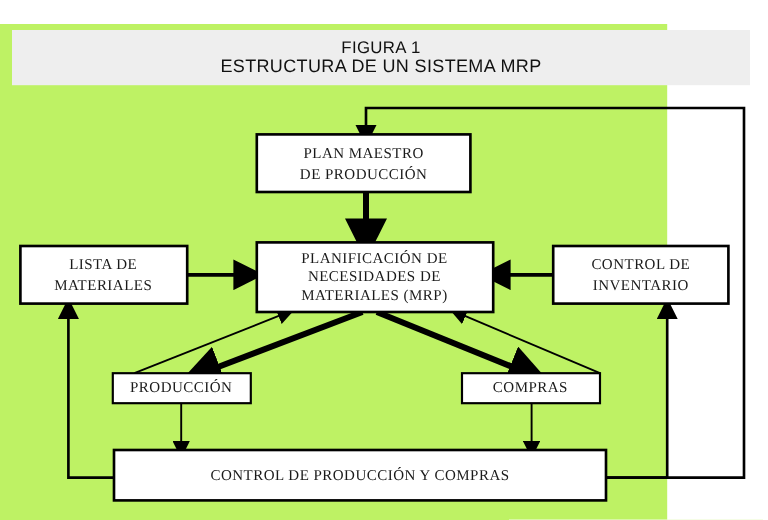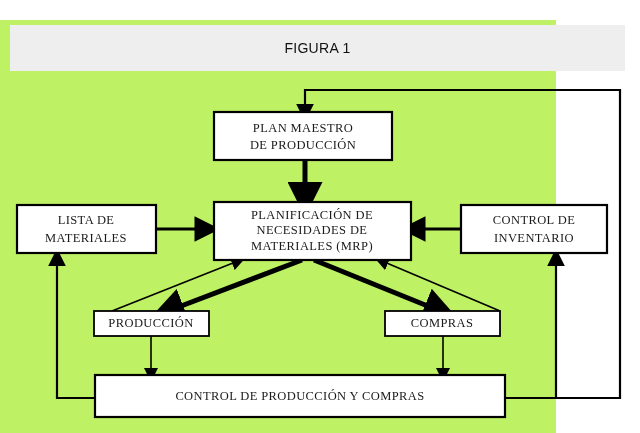--- a/index.html
+++ b/index.html
@@ -105,20 +105,21 @@
     background: #4a4a4a;
   }
 </style>
 </head>
 <body>
 
 <div id="page">
 
   <div id="title-band">
     <div class="line line1">FIGURA 1</div>
+    <div class="line line2">ESTRUCTURA DE UN SISTEMA MRP</div>
   </div>
 
   <div id="diagram">
     <svg id="diagram-svg" viewBox="0 0 640 433" xmlns="http://www.w3.org/2000/svg">
       <defs>
         <marker id="ah-thick" markerWidth="7" markerHeight="7" refX="3.2" refY="3.5" orient="auto" markerUnits="strokeWidth">
           <path d="M0,0 L7,3.5 L0,7 z" fill="#000000"></path>
         </marker>
         <marker id="ah-med" markerWidth="8" markerHeight="8" refX="3.6" refY="4" orient="auto" markerUnits="strokeWidth">
           <path d="M0,0 L8,4 L0,8 z" fill="#000000"></path>

